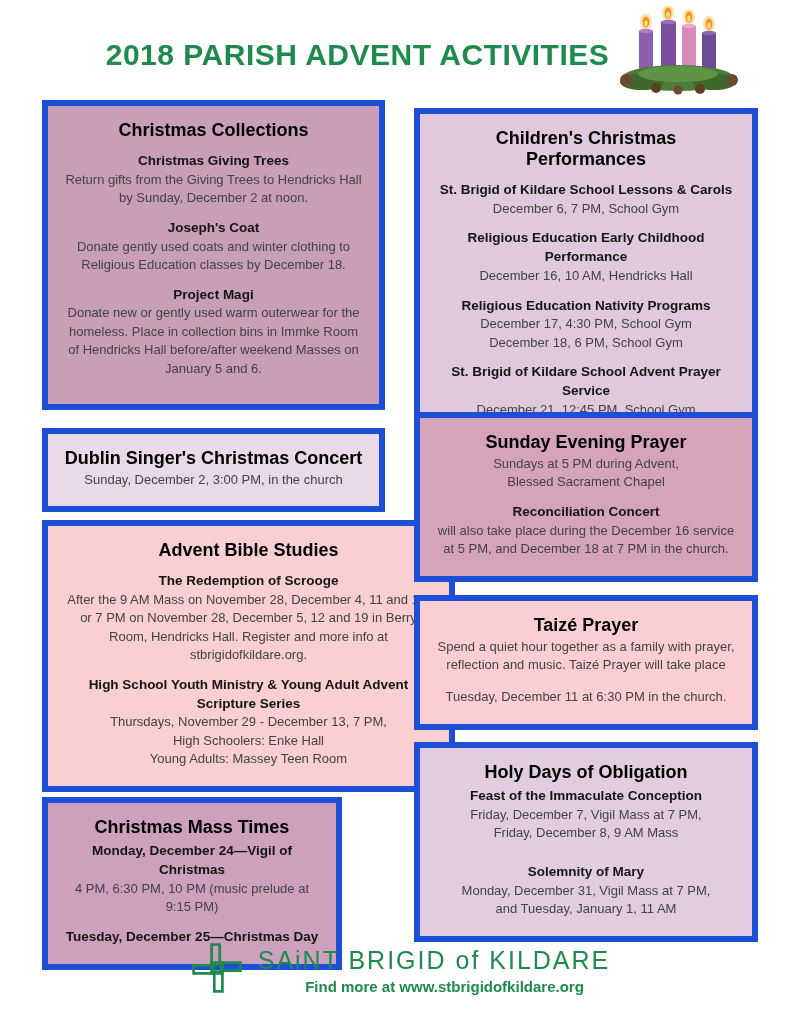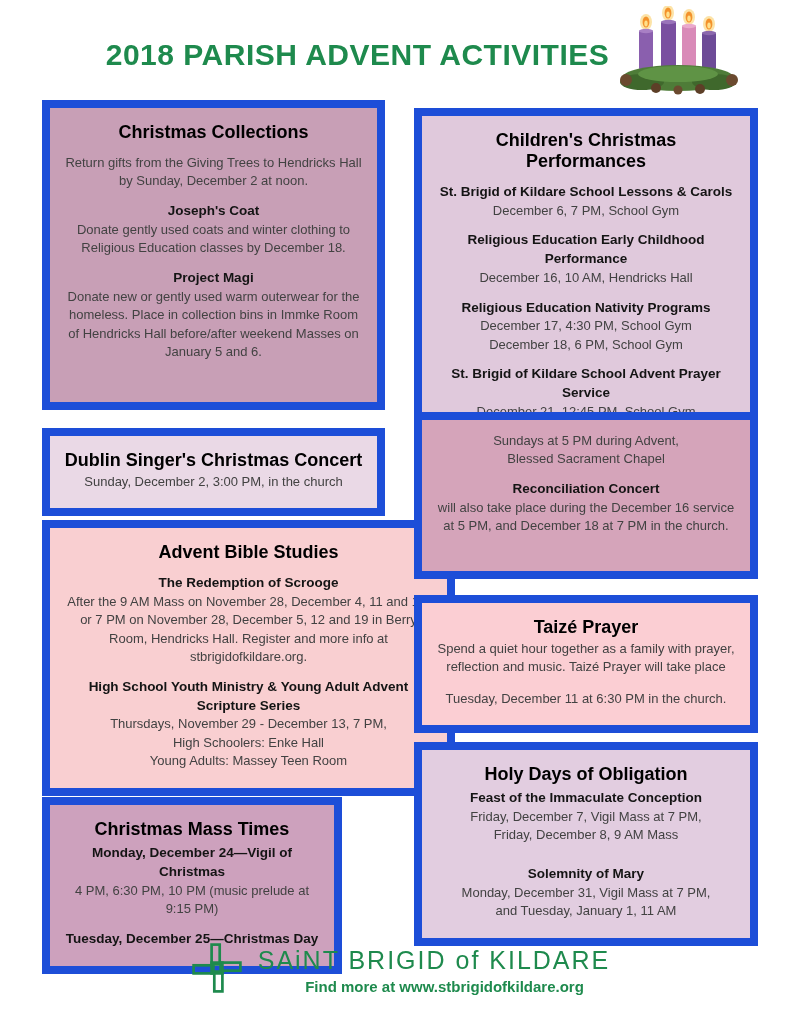--- a/index.html
+++ b/index.html
@@ -9,21 +9,21 @@
 
   .page-title {
     position:absolute; top:38px; left:80px; width:555px;
     text-align:center; font-size:30px; font-weight:bold;
     color:#1e8a4d; letter-spacing:0.5px;
   }
 
   .wreath { position:absolute; top:6px; left:616px; width:128px; height:92px; }
 
   .box {
-    position:absolute; border:8px solid #1d4ed8; text-align:center;
+    position:absolute; border:6px solid #1d4ed8; text-align:center;
     padding:12px 14px 17px;
   }
   .box-title { font-size:18px; font-weight:bold; color:#000; margin:2px 0 2px; }
   .section { margin-top:11px; }
   .section.gap { margin-top:20px; }
   .sec-head { font-size:13.5px; font-weight:bold; color:#141414; line-height:1.4; }
   .sec-body { font-size:13px; color:#424242; line-height:1.42; }
   .sec-body.spaced { margin-top:13px; }
 
   #box-l1 { left:42px;  top:100px; width:343px; min-height:310px; background:#c89fb6; }
@@ -87,20 +87,21 @@
       <circle cx="40" cy="82" r="5" fill="#5d3f27"></circle>
       <circle cx="84" cy="83" r="5" fill="#5d3f27"></circle>
       <circle cx="116" cy="74" r="6" fill="#6b4a2f"></circle>
       <circle cx="62" cy="84" r="4.5" fill="#6b4a2f"></circle>
     </svg>
   </div>
 
   <div class="box" id="box-l1">
     <div class="box-title">Christmas Collections</div>
     <div class="section">
+      <div class="sec-head">Christmas Giving Trees</div>
       <div class="sec-body">Return gifts from the Giving Trees to Hendricks Hall by Sunday, December 2 at noon.</div>
     </div>
     <div class="section">
       <div class="sec-head">Joseph's Coat</div>
       <div class="sec-body">Donate gently used coats and winter clothing to Religious Education classes by December 18.</div>
     </div>
     <div class="section">
       <div class="sec-head">Project Magi</div>
       <div class="sec-body">Donate new or gently used warm outerwear for the homeless. Place in collection bins in Immke Room of Hendricks Hall before/after weekend Masses on January 5 and 6.</div>
     </div>
@@ -151,20 +152,21 @@
       <div class="sec-body">December 17, 4:30 PM, School Gym</div>
       <div class="sec-body">December 18, 6 PM, School Gym</div>
     </div>
     <div class="section">
       <div class="sec-head">St. Brigid of Kildare School Advent Prayer Service</div>
       <div class="sec-body">December 21, 12:45 PM, School Gym</div>
     </div>
   </div>
 
   <div class="box" id="box-r2">
+    <div class="box-title">Sunday Evening Prayer</div>
     <div class="sec-body">Sundays at 5 PM during Advent,</div>
     <div class="sec-body">Blessed Sacrament Chapel</div>
     <div class="section">
       <div class="sec-head">Reconciliation Concert</div>
       <div class="sec-body">will also take place during the December 16 service at 5 PM, and December 18 at 7 PM in the church.</div>
     </div>
   </div>
 
   <div class="box" id="box-r3">
     <div class="box-title">Taizé Prayer</div>

